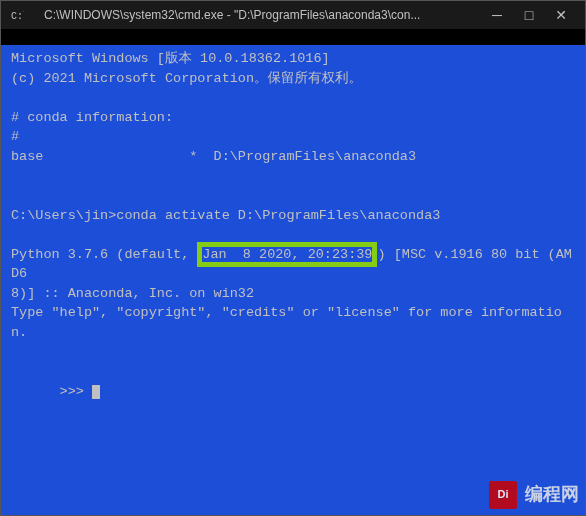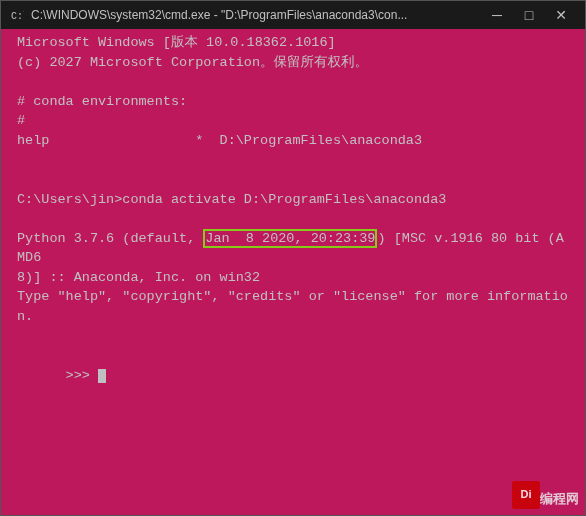--- a/index.html
+++ b/index.html
@@ -48,20 +48,21 @@
     }
 
     .title-bar-text {
       flex: 1;
       color: #c0c0c0;
       font-size: 12px;
       font-family: 'Segoe UI', Arial, sans-serif;
       white-space: nowrap;
       overflow: hidden;
       text-overflow: ellipsis;
+      margin-left: 13px;
     }
 
     .title-bar-buttons {
       display: flex;
       align-items: center;
       gap: 0;
     }
 
     .tb-btn {
       width: 32px;
@@ -70,38 +71,39 @@
       align-items: center;
       justify-content: center;
       color: #c0c0c0;
       font-size: 14px;
       cursor: pointer;
       font-family: 'Segoe UI', Arial, sans-serif;
     }
 
     .console-body {
       flex: 1;
-      background: #be185d;
+      background: #1d4ed8;
       color: #c0c0c0;
-      padding: 4px 16px;
+      padding: 4px 10px;
       font-size: 13.5px;
       line-height: 1.45;
       overflow: hidden;
       position: relative;
+      margin-top: 16px;
     }
 
     .line {
       display: block;
       white-space: pre-wrap;
       word-break: break-all;
     }
 
     .highlighted-box {
       display: inline;
-      border: 2px solid #84cc16;
+      border: 5px solid #84cc16;
       background: transparent;
     }
 
     .cursor {
       display: inline-block;
       width: 8px;
       height: 14px;
       background: #c0c0c0;
       vertical-align: text-bottom;
       animation: blink 1s step-end infinite;
@@ -110,42 +112,42 @@
     @keyframes blink {
       0%, 100% { opacity: 1; }
       50% { opacity: 0; }
     }
 
     .watermark {
       position: absolute;
       bottom: 6px;
       right: 6px;
       display: flex;
-      align-items: flex-end;
-      gap: 0;
+      align-items: flex-start;
+      gap: 8px;
       opacity: 0.85;
     }
 
     .watermark-logo {
       width: 28px;
       height: 28px;
       background: #cc0000;
       display: flex;
       align-items: center;
       justify-content: center;
       color: white;
       font-size: 11px;
       font-weight: bold;
       font-family: Arial, sans-serif;
       border-radius: 2px;
     }
 
     .watermark-text {
       color: #e8e8e8;
-      font-size: 13px;
+      font-size: 18px;
       font-family: Liberation Serif, serif;
       font-weight: bold;
     }
 
     .empty-line {
       height: 1.45em;
       display: block;
     }
   </style>
 </head>
@@ -162,25 +164,25 @@
     <span class="title-bar-text">C:\WINDOWS\system32\cmd.exe - "D:\ProgramFiles\anaconda3\con...</span>
     <div class="title-bar-buttons">
       <div class="tb-btn">─</div>
       <div class="tb-btn">□</div>
       <div class="tb-btn close">✕</div>
     </div>
   </div>
 
   <div class="console-body">
     <span class="line">Microsoft Windows [版本 10.0.18362.1016]</span>
-    <span class="line">(c) 2027 Microsoft Corporation。保留所有权利。</span>
+    <span class="line">(c) 2021 Microsoft Corporation。保留所有权利。</span>
     <span class="empty-line"></span>
-    <span class="line"># conda environments:</span>
+    <span class="line"># conda information:</span>
     <span class="line">#</span>
-    <span class="line">help                  *  D:\ProgramFiles\anaconda3</span>
+    <span class="line">base                  *  D:\ProgramFiles\anaconda3</span>
     <span class="empty-line"></span>
     <span class="empty-line"></span>
     <span class="line">C:\Users\jin&gt;conda activate D:\ProgramFiles\anaconda3</span>
     <span class="empty-line"></span>
     <span class="line"><span>Python 3.7.6 (default, </span><span class="highlighted-box">Jan  8 2020, 20:23:39</span><span>) [MSC v.1916 80 bit (AMD6</span></span>
     <span class="line">8)] :: Anaconda, Inc. on win32</span>
     <span class="line">Type "help", "copyright", "credits" or "license" for more information.</span>
     <span class="empty-line"></span>
     <span class="line">
       <span>&gt;&gt;&gt; </span><span class="cursor"></span>

